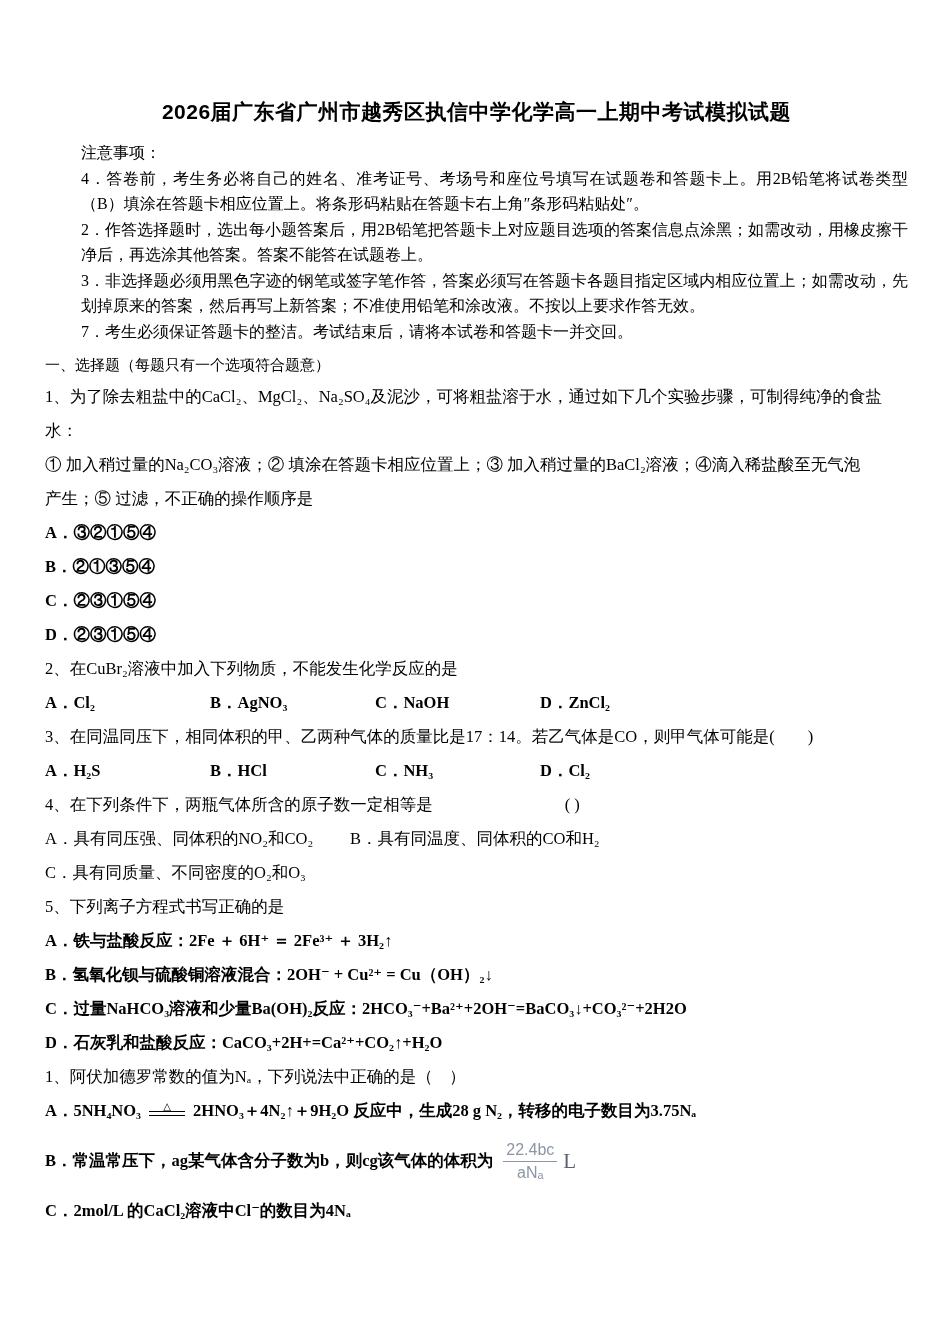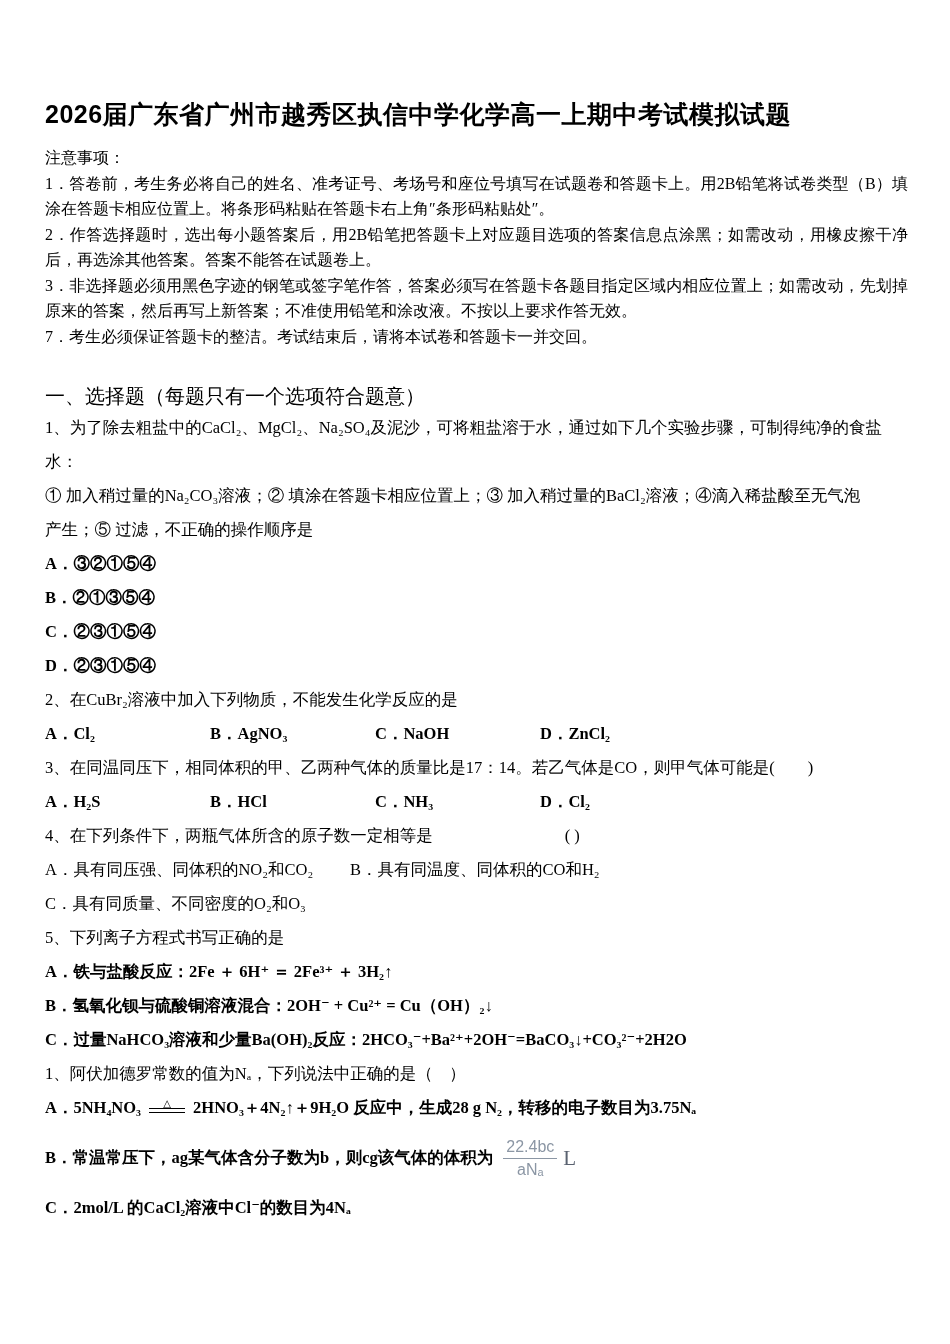--- a/index.html
+++ b/index.html
@@ -1,34 +1,35 @@
 <!DOCTYPE html>
 <html><head>
 <meta charset="utf-8">
 <style>
   * { margin:0; padding:0; box-sizing:border-box; }
   html,body { width:950px; height:1344px; background:#ffffff; color:#000; overflow:hidden; }
   body { font-family:"Liberation Serif","DejaVu Serif",serif; }
   .page { width:950px; height:1344px; padding:98px 42px 0 45px; }
 
   .title {
-    font-size:25px;
+    text-align:center;
+    font-size:21px;
     font-weight:bold;
     font-family:"Liberation Sans","DejaVu Sans",sans-serif;
     margin-bottom:14px;
     letter-spacing:0.5px;
   }
 
-  .notice { font-size:16px; line-height:25.5px; }
+  .notice { font-size:16px; line-height:25.5px;margin-left:36px; }
   .notice-heading { font-weight:400; }
   .notice-item { text-align:justify; }
 
   .section-heading {
-    margin-top:32px;
-    font-size:20px;
+    margin-top:6px;
+    font-size:15px;
     line-height:30px;
   }
 
   .qarea { font-size:16.5px; line-height:34px; }
   .qline { min-height:34px; }
   .bold { font-weight:600; }
 
   .opt-grid4 {
     display:grid;
     grid-template-columns:165px 165px 165px 1fr;
@@ -81,21 +82,21 @@
 </style>
 </head>
 <body>
 
 <div class="page">
 
   <h1 class="title">2026届广东省广州市越秀区执信中学化学高一上期中考试模拟试题</h1>
 
   <div class="notice">
     <div class="notice-heading">注意事项：</div>
-    <div class="notice-item">1．答卷前，考生务必将自己的姓名、准考证号、考场号和座位号填写在试题卷和答题卡上。用2B铅笔将试卷类型（B）填涂在答题卡相应位置上。将条形码粘贴在答题卡右上角″条形码粘贴处″。</div>
+    <div class="notice-item">4．答卷前，考生务必将自己的姓名、准考证号、考场号和座位号填写在试题卷和答题卡上。用2B铅笔将试卷类型（B）填涂在答题卡相应位置上。将条形码粘贴在答题卡右上角″条形码粘贴处″。</div>
     <div class="notice-item">2．作答选择题时，选出每小题答案后，用2B铅笔把答题卡上对应题目选项的答案信息点涂黑；如需改动，用橡皮擦干净后，再选涂其他答案。答案不能答在试题卷上。</div>
     <div class="notice-item">3．非选择题必须用黑色字迹的钢笔或签字笔作答，答案必须写在答题卡各题目指定区域内相应位置上；如需改动，先划掉原来的答案，然后再写上新答案；不准使用铅笔和涂改液。不按以上要求作答无效。</div>
     <div class="notice-item">7．考生必须保证答题卡的整洁。考试结束后，请将本试卷和答题卡一并交回。</div>
   </div>
 
   <div class="section-heading">一、选择题（每题只有一个选项符合题意）</div>
 
   <div class="qarea">
 
     <div class="q">
@@ -137,20 +138,21 @@
       <div class="opt-grid2">
         <span>C．具有同质量、不同密度的O₂和O₃</span>
       </div>
     </div>
 
     <div class="q">
       <div class="qline">5、下列离子方程式书写正确的是</div>
       <div class="qline bold">A．铁与盐酸反应：2Fe ＋ 6H⁺ ＝ 2Fe³⁺ ＋ 3H₂↑</div>
       <div class="qline bold">B．氢氧化钡与硫酸铜溶液混合：2OH⁻ + Cu²⁺ =  Cu（OH）₂↓</div>
       <div class="qline bold">C．过量NaHCO₃溶液和少量Ba(OH)₂反应：2HCO₃⁻+Ba²⁺+2OH⁻=BaCO₃↓+CO₃²⁻+2H2O</div>
+      <div class="qline bold">D．石灰乳和盐酸反应：CaCO₃+2H+=Ca²⁺+CO₂↑+H₂O</div>
     </div>
 
     <div class="q">
       <div class="qline">1、阿伏加德罗常数的值为Nₐ，下列说法中正确的是（　）</div>
 
       <div class="qline bold">
         <span>A．5NH₄NO₃</span><span class="delta-eq">
             <span class="delta">△</span>
             <span class="dlines"></span>
           </span><span>2HNO₃＋4N₂↑＋9H₂O 反应中，生成28 g N₂，转移的电子数目为3.75Nₐ</span>

